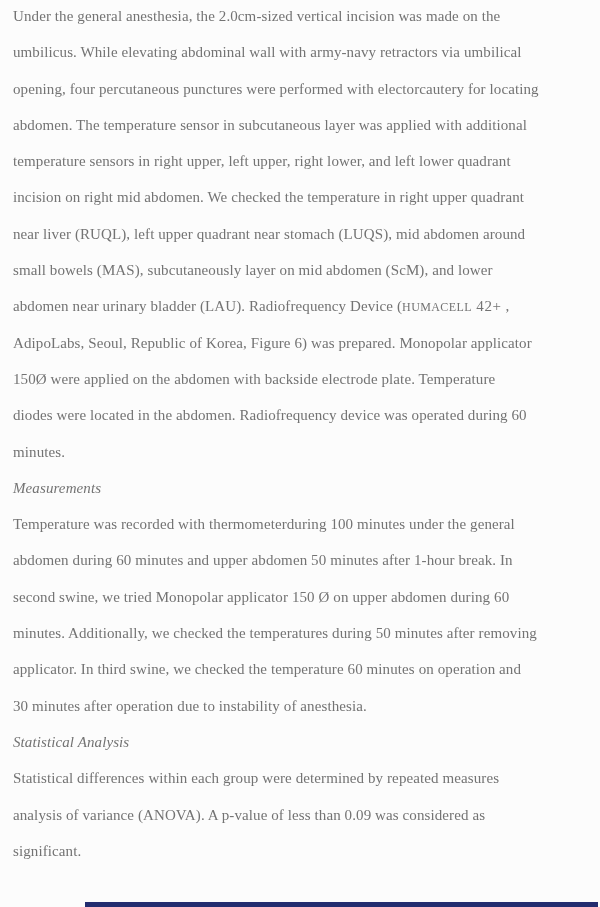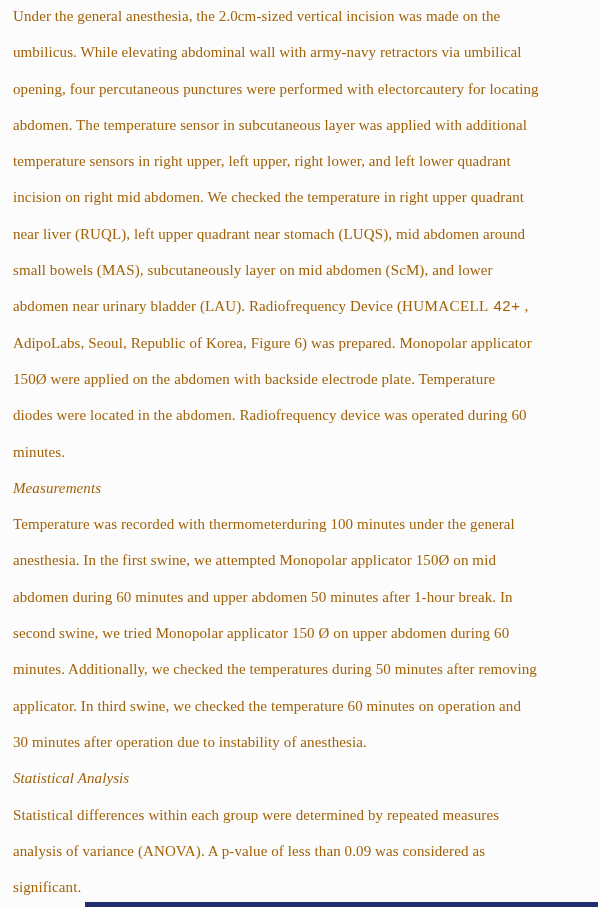--- a/index.html
+++ b/index.html
@@ -25,58 +25,57 @@
     padding-right: 2px;
     white-space: nowrap;
     font-size: 15px;
     line-height: 22px;
     letter-spacing: 0.1px;
   }
   .line.italic {
     font-style: italic;
   }
   .run-brand-serif {
-    font-size: 15px;
+    font-size: 12px;
     letter-spacing: 0.4px;
   }
   .run-brand-sans {
-    font-family: Liberation Sans, sans-serif;
+    font-family: Liberation Serif, serif;
     font-size: 15px;
     letter-spacing: 0.6px;
     text-align: center;
   }
   .artifact-bar {
     position: absolute;
     left: 85px;
     right: 2px;
     bottom: 0;
     height: 5px;
   }
 </style>
 </head>
 <body>
 
-<div class="page" style="background: rgb(252, 252, 252); color: #a16207;">
+<div class="page" style="background: rgb(252, 252, 252); color: #737373;">
   <div class="page-inner" id="lines-container">
       <div class="line"><span>Under the general anesthesia, the 2.0cm-sized vertical incision was made on the</span></div>
       <div class="line"><span>umbilicus. While elevating abdominal wall with army-navy retractors via umbilical</span></div>
       <div class="line"><span>opening, four percutaneous punctures were performed with electorcautery for locating</span></div>
       <div class="line"><span>abdomen. The temperature sensor in subcutaneous layer was applied with additional</span></div>
       <div class="line"><span>temperature sensors in right upper, left upper, right lower, and left lower quadrant</span></div>
       <div class="line"><span>incision on right mid abdomen. We checked the temperature in right upper quadrant</span></div>
       <div class="line"><span>near liver (RUQL), left upper quadrant near stomach (LUQS), mid abdomen around</span></div>
       <div class="line"><span>small bowels (MAS), subcutaneously layer on mid abdomen (ScM), and lower</span></div>
       <div class="line"><span>abdomen near urinary bladder (LAU). Radiofrequency Device (</span><span class="run-brand-serif">HUMACELL</span><span class="run-brand-sans"> 42+</span><span> ,</span></div>
       <div class="line"><span>AdipoLabs, Seoul, Republic of Korea, Figure 6) was prepared. Monopolar applicator</span></div>
       <div class="line"><span>150Ø were applied on the abdomen with backside electrode plate. Temperature</span></div>
       <div class="line"><span>diodes were located in the abdomen. Radiofrequency device was operated during 60</span></div>
       <div class="line"><span>minutes.</span></div>
       <div class="line italic"><span>Measurements</span></div>
       <div class="line"><span>Temperature was recorded with thermometerduring 100 minutes under the general</span></div>
-      <div class="line"><span>anesthesia. In the first swine, we attempted Monopolar applicator 150Ø on mid</span></div>
       <div class="line"><span>abdomen during 60 minutes and upper abdomen 50 minutes after 1-hour break. In</span></div>
       <div class="line"><span>second swine, we tried Monopolar applicator 150 Ø on upper abdomen during 60</span></div>
       <div class="line"><span>minutes. Additionally, we checked the temperatures during 50 minutes after removing</span></div>
       <div class="line"><span>applicator. In third swine, we checked the temperature 60 minutes on operation and</span></div>
       <div class="line"><span>30 minutes after operation due to instability of anesthesia.</span></div>
       <div class="line italic"><span>Statistical Analysis</span></div>
       <div class="line"><span>Statistical differences within each group were determined by repeated measures</span></div>
       <div class="line"><span>analysis of variance (ANOVA). A p-value of less than 0.09 was considered as</span></div>
       <div class="line"><span>significant.</span></div>
     </div>

